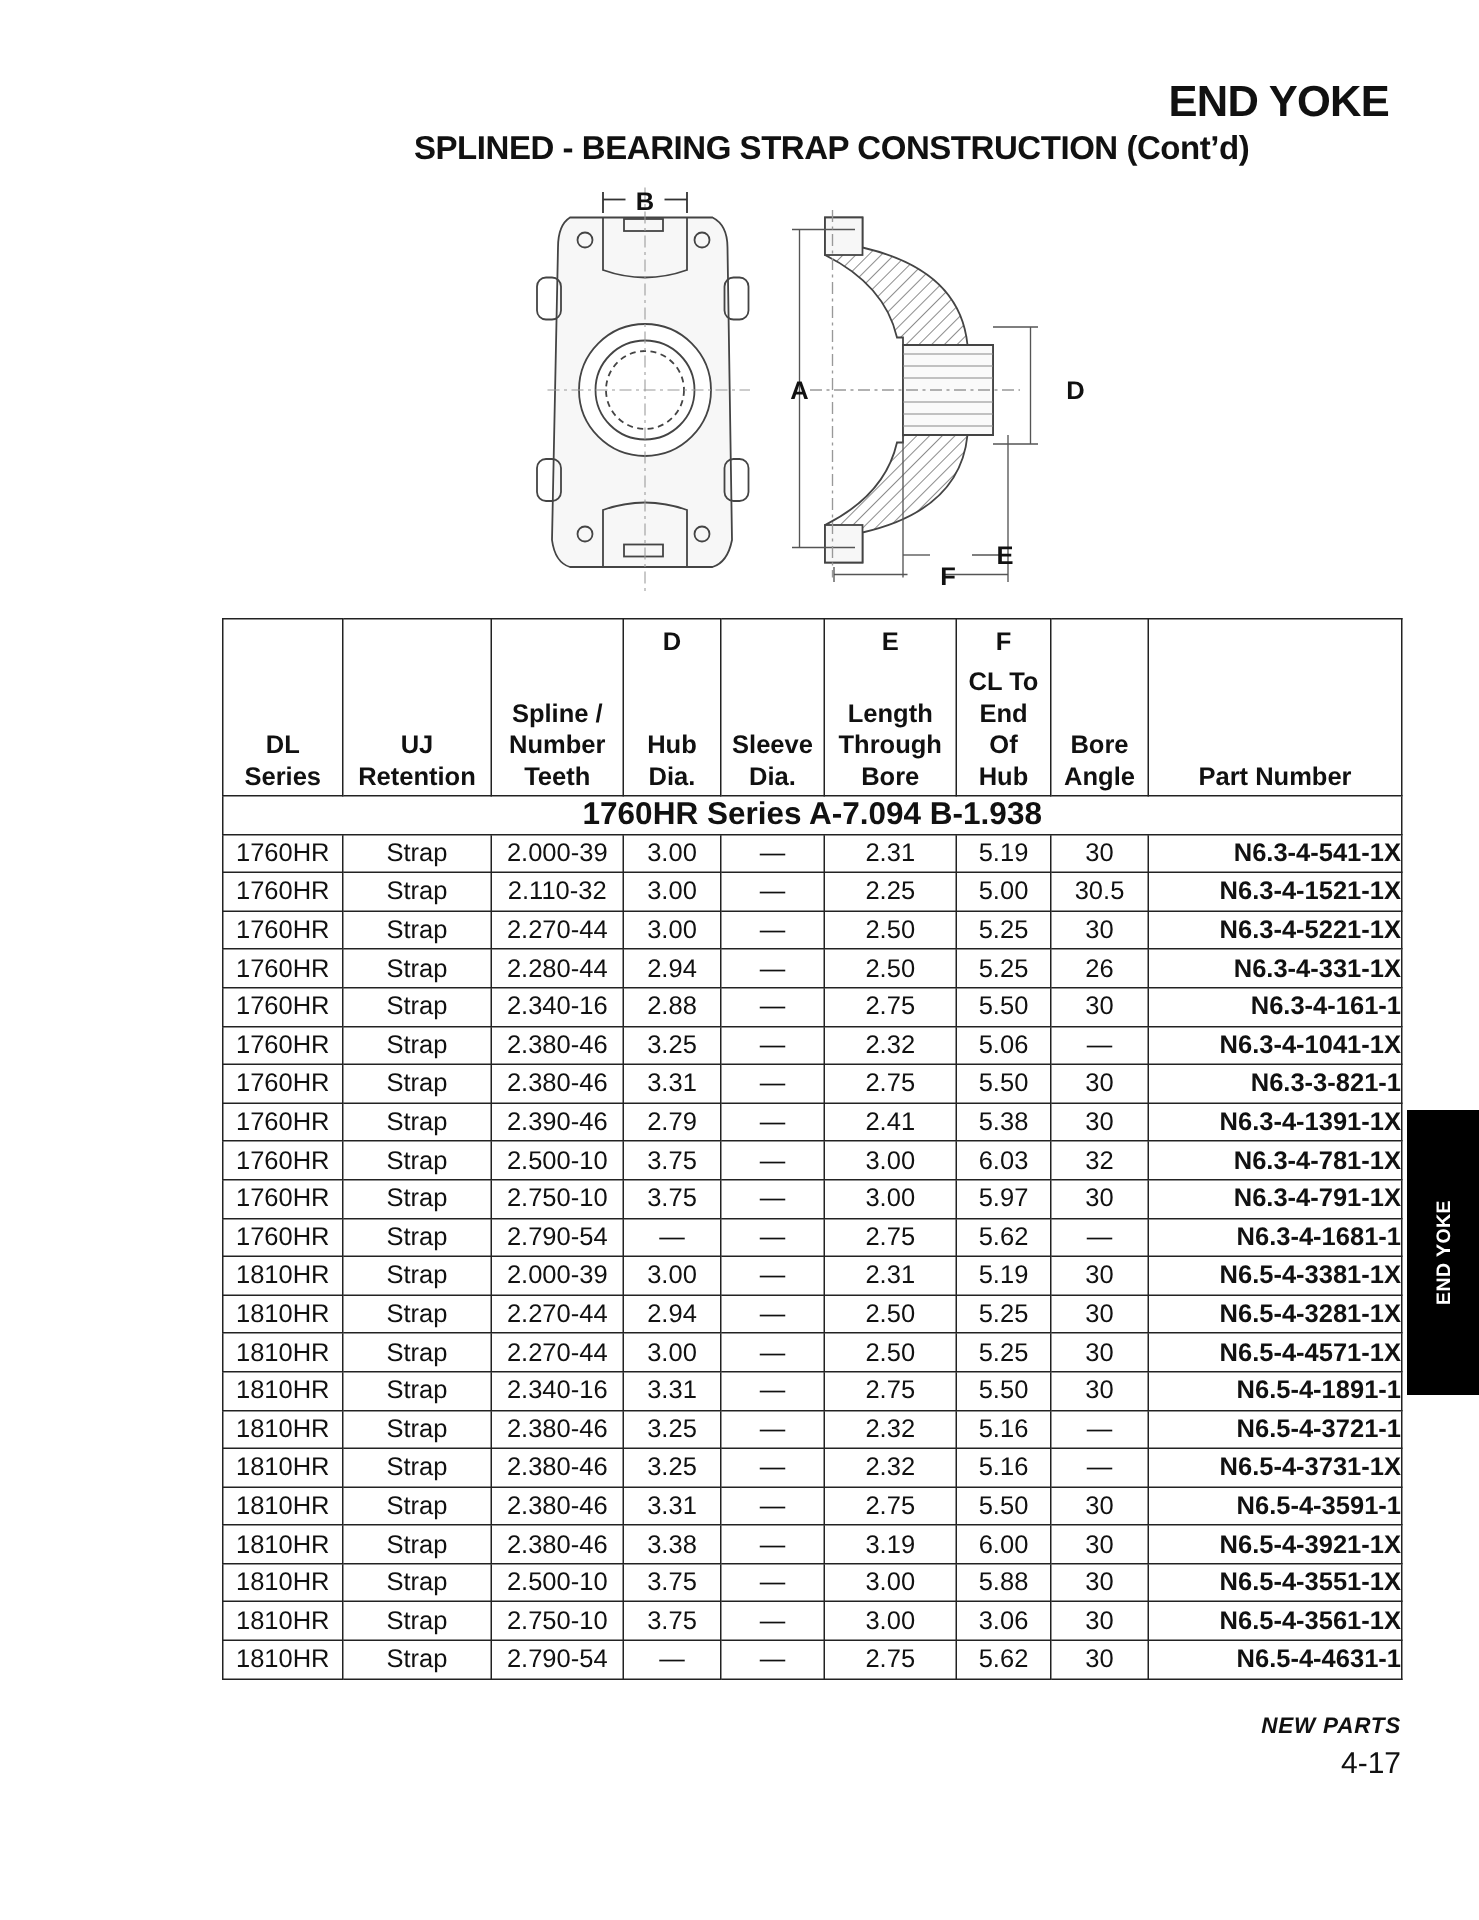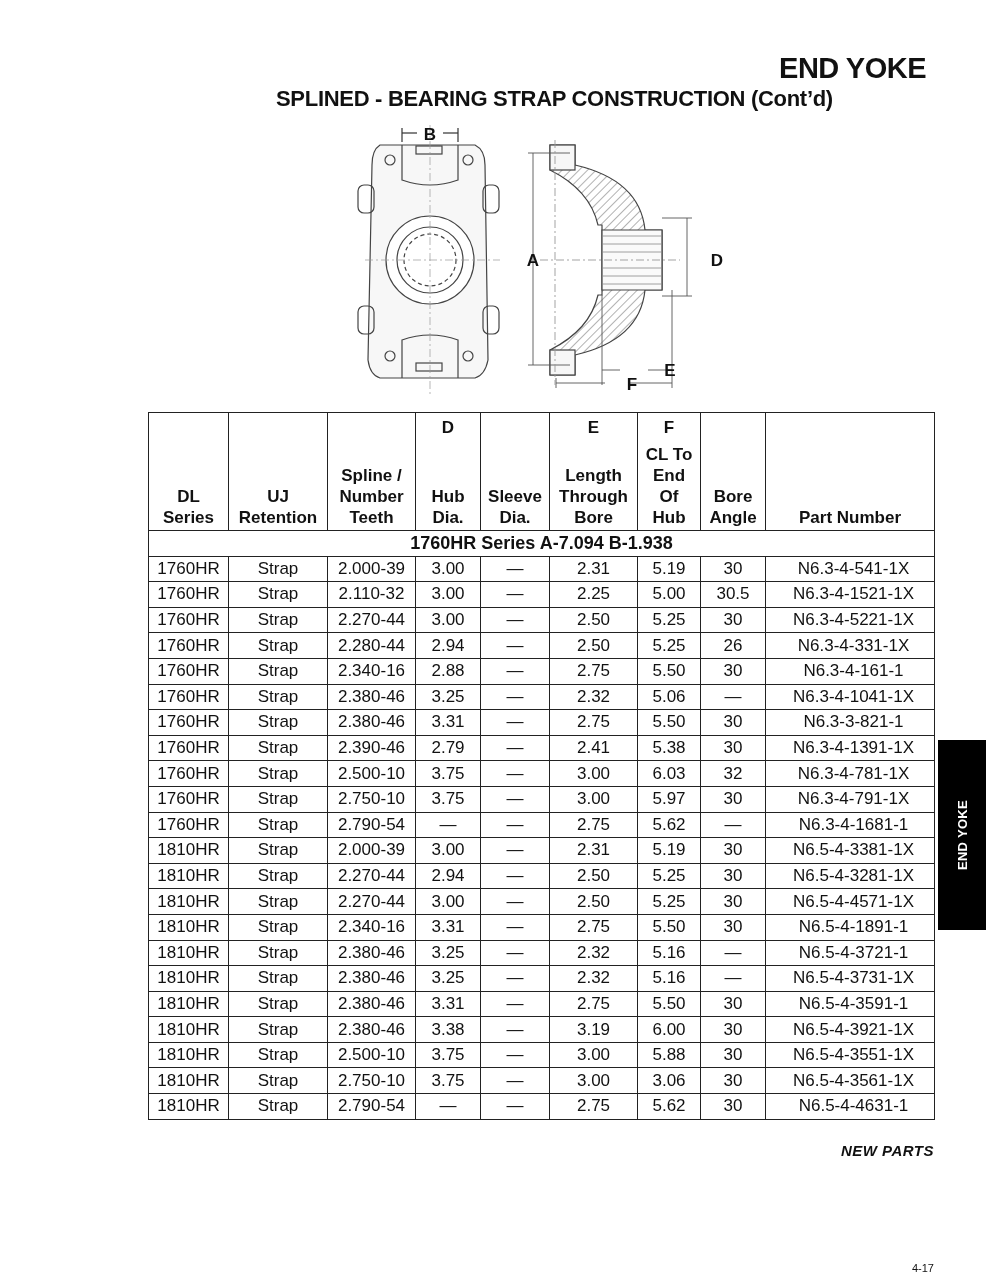--- a/index.html
+++ b/index.html
@@ -24,37 +24,37 @@
   table.spec th, table.spec td {
     border: 1.5px solid #222; padding: 0; text-align: center;
   }
   table.spec th {
     font-weight: bold; vertical-align: bottom; line-height: 21px; padding-bottom: 2px;
     position: relative;
   }
   table.spec th .letter { position: absolute; top: 4px; left: 0; right: 0; }
   table.spec thead tr { height: 118px; }
   table.spec td { height: 24.6px; line-height: 22px; }
-  table.spec td.pn { text-align: center; padding-left: 7px; font-weight: normal; }
-  table.spec tr.section td { font-weight: bold; font-size: 18px; }
+  table.spec td.pn { text-align: right; padding-left: 7px; font-weight: bold; }
+  table.spec tr.section td { font-weight: bold; font-size: 21px; }
   .side-tab {
     position: absolute; left: 938px; top: 740px; width: 48px; height: 190px;
     background: #000; color: #fff;
   }
   .side-tab span {
     position: absolute; left: 50%; top: 50%;
     transform: translate(-50%, -50%) rotate(-90deg);
     white-space: nowrap; font-weight: bold; font-size: 13px; letter-spacing: 0.3px;
   }
   .new-parts {
     position: absolute; right: 52px; top: 1142px;
     font-size: 15px; font-weight: bold; font-style: italic; letter-spacing: 0.5px;
   }
   .page-num {
-    position: absolute; right: 52px; top: 1262px; font-size: 11px;
+    position: absolute; right: 52px; top: 1165px; font-size: 20px;
   }
 </style>
 </head>
 <body>
 
 <div class="title">END YOKE</div>
 <div class="subtitle">SPLINED - BEARING STRAP CONSTRUCTION (Cont’d)</div>
 
 <svg class="drawing" viewBox="0 0 400 280" xmlns="http://www.w3.org/2000/svg">
   <defs>

